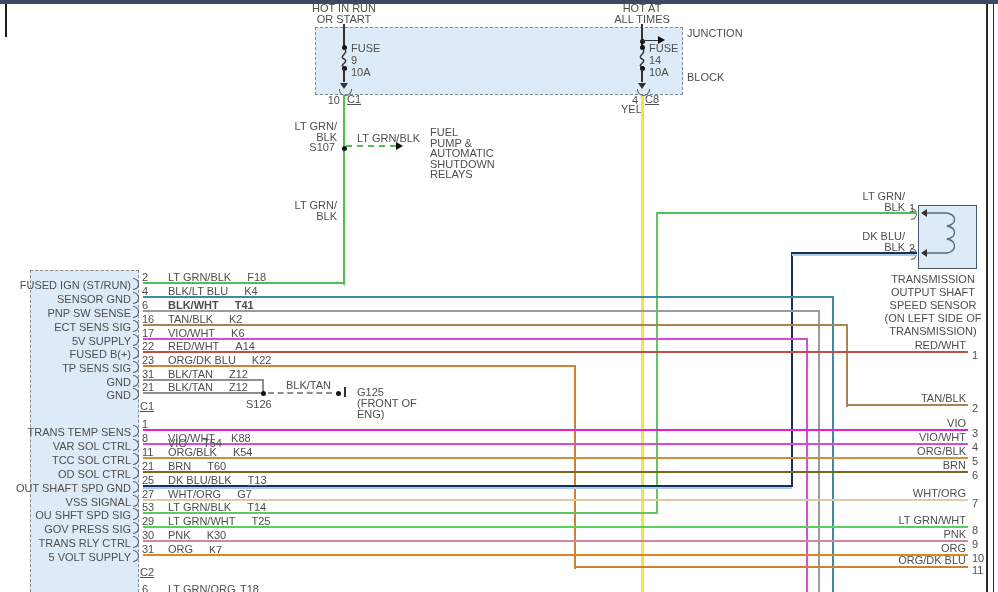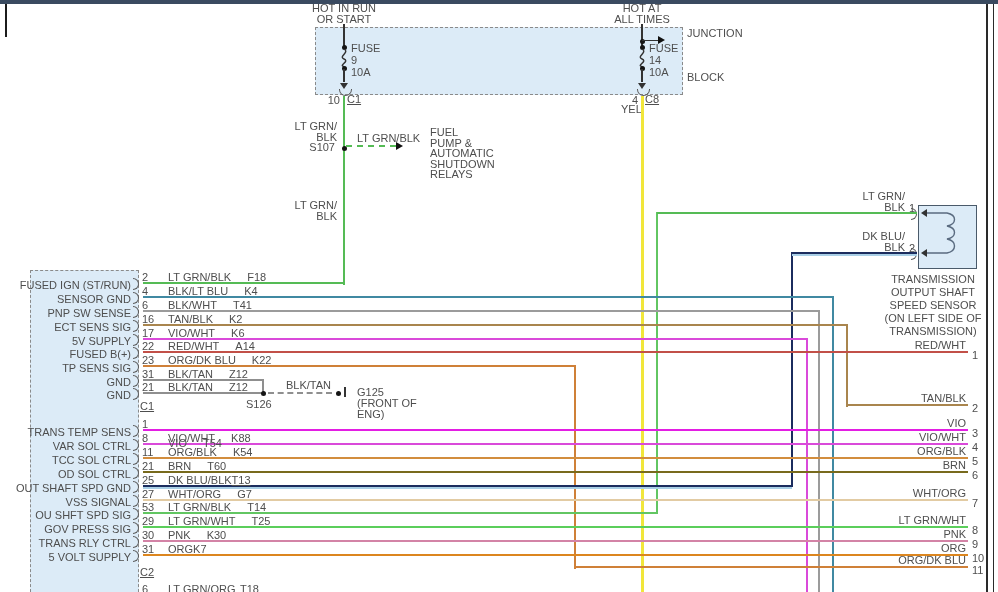--- a/index.html
+++ b/index.html
@@ -165,21 +165,21 @@
     <div class="bracket" style="left: 133px; top: 278px;"></div>
     <div class="txt" style="left: 142px; top: 271px;">2</div>
     <div class="txt" style="left: 168px; top: 271px;"><span>LT GRN/BLK</span><span style="margin-left: 16px;">F18</span></div>
     <div class="txt" style="right: 867px; top: 293px;">SENSOR GND</div>
     <div class="bracket" style="left: 133px; top: 292px;"></div>
     <div class="txt" style="left: 142px; top: 285px;">4</div>
     <div class="txt" style="left: 168px; top: 285px;"><span>BLK/LT BLU</span><span style="margin-left: 16px;">K4</span></div>
     <div class="txt" style="right: 867px; top: 307px;">PNP SW SENSE</div>
     <div class="bracket" style="left: 133px; top: 306px;"></div>
     <div class="txt" style="left: 142px; top: 299px;">6</div>
-    <div class="txt" style="left: 168px; top: 299px;"><span>BLK/WHT</span><span style="margin-left: 16px;">T41</span></div>
+    <div class="txt" style="left: 168px; top: 299px; font-weight: bold;"><span>BLK/WHT</span><span style="margin-left: 16px;">T41</span></div>
     <div class="txt" style="right: 867px; top: 321px;">ECT SENS SIG</div>
     <div class="bracket" style="left: 133px; top: 320px;"></div>
     <div class="txt" style="left: 142px; top: 313px;">16</div>
     <div class="txt" style="left: 168px; top: 313px;"><span>TAN/BLK</span><span style="margin-left: 16px;">K2</span></div>
     <div class="txt" style="right: 867px; top: 335px;">5V SUPPLY</div>
     <div class="bracket" style="left: 133px; top: 334px;"></div>
     <div class="txt" style="left: 142px; top: 327px;">17</div>
     <div class="txt" style="left: 168px; top: 327px;"><span>VIO/WHT</span><span style="margin-left: 16px;">K6</span></div>
     <div class="txt" style="right: 867px; top: 348px;">FUSED B(+)</div>
     <div class="bracket" style="left: 133px; top: 347px;"></div>
@@ -209,41 +209,41 @@
     <div class="bracket" style="left: 133px; top: 453px;"></div>
     <div class="txt" style="left: 142px; top: 446px;">11</div>
     <div class="txt" style="left: 168px; top: 446px;"><span>ORG/BLK</span><span style="margin-left: 16px;">K54</span></div>
     <div class="txt" style="right: 867px; top: 468px;">OD SOL CTRL</div>
     <div class="bracket" style="left: 133px; top: 467px;"></div>
     <div class="txt" style="left: 142px; top: 460px;">21</div>
     <div class="txt" style="left: 168px; top: 460px;"><span>BRN</span><span style="margin-left: 16px;">T60</span></div>
     <div class="txt" style="right: 867px; top: 482px;">OUT SHAFT SPD GND</div>
     <div class="bracket" style="left: 133px; top: 481px;"></div>
     <div class="txt" style="left: 142px; top: 474px;">25</div>
-    <div class="txt" style="left: 168px; top: 474px;"><span>DK BLU/BLK</span><span style=" text-decoration: underline;">T13</span></div>
+    <div class="txt" style="left: 168px; top: 474px;"><span>DK BLU/BLK</span><span style="margin-left: 16px; text-decoration: underline;">T13</span></div>
     <div class="txt" style="right: 867px; top: 496px;">VSS SIGNAL</div>
     <div class="bracket" style="left: 133px; top: 495px;"></div>
     <div class="txt" style="left: 142px; top: 488px;">27</div>
     <div class="txt" style="left: 168px; top: 488px;"><span>WHT/ORG</span><span style="margin-left: 16px;">G7</span></div>
     <div class="txt" style="right: 867px; top: 509px;">OU SHFT SPD SIG</div>
     <div class="bracket" style="left: 133px; top: 508px;"></div>
     <div class="txt" style="left: 142px; top: 501px;">53</div>
     <div class="txt" style="left: 168px; top: 501px;"><span>LT GRN/BLK</span><span style="margin-left: 16px;">T14</span></div>
     <div class="txt" style="right: 867px; top: 523px;">GOV PRESS SIG</div>
     <div class="bracket" style="left: 133px; top: 522px;"></div>
     <div class="txt" style="left: 142px; top: 515px;">29</div>
     <div class="txt" style="left: 168px; top: 515px;"><span>LT GRN/WHT</span><span style="margin-left: 16px;">T25</span></div>
     <div class="txt" style="right: 867px; top: 537px;">TRANS RLY CTRL</div>
     <div class="bracket" style="left: 133px; top: 536px;"></div>
     <div class="txt" style="left: 142px; top: 529px;">30</div>
     <div class="txt" style="left: 168px; top: 529px;"><span>PNK</span><span style="margin-left: 16px;">K30</span></div>
     <div class="txt" style="right: 867px; top: 551px;">5 VOLT SUPPLY</div>
     <div class="bracket" style="left: 133px; top: 550px;"></div>
     <div class="txt" style="left: 142px; top: 543px;">31</div>
-    <div class="txt" style="left: 168px; top: 543px;"><span>ORG</span><span style="">K7</span></div>
+    <div class="txt" style="left: 168px; top: 543px;"><span>ORG</span><span style="margin-left: 16px; font-family: Liberation Mono, monospace;">K7</span></div>
     <div class="txt" style="right: 32px; top: 339px;">RED/WHT</div>
     <div class="txt" style="left: 972px; top: 349px;">1</div>
     <div class="txt" style="right: 32px; top: 392px;">TAN/BLK</div>
     <div class="txt" style="left: 972px; top: 402px;">2</div>
     <div class="txt" style="right: 32px; top: 417px;">VIO</div>
     <div class="txt" style="left: 972px; top: 427px;">3</div>
     <div class="txt" style="right: 32px; top: 431px;">VIO/WHT</div>
     <div class="txt" style="left: 972px; top: 441px;">4</div>
     <div class="txt" style="right: 32px; top: 445px;">ORG/BLK</div>
     <div class="txt" style="left: 972px; top: 455px;">5</div>

